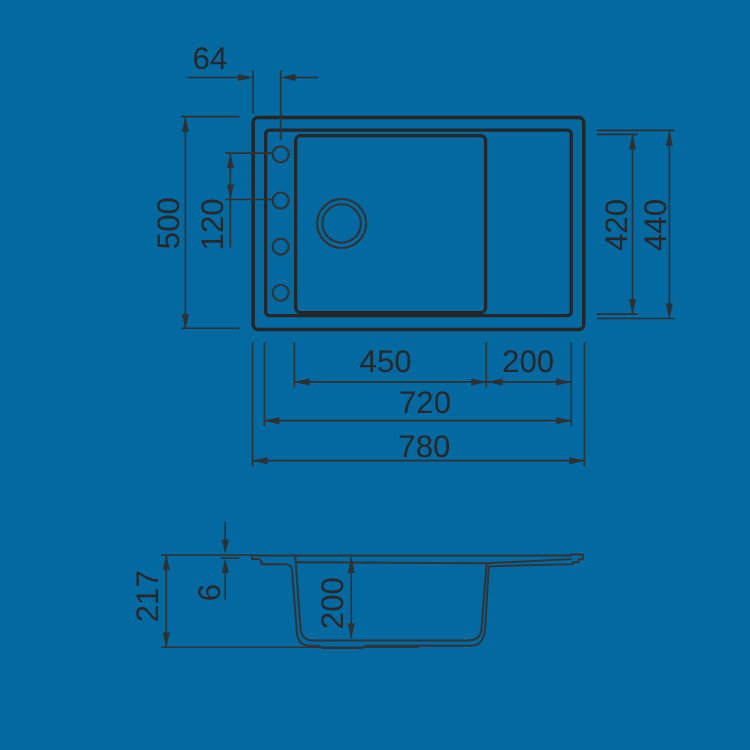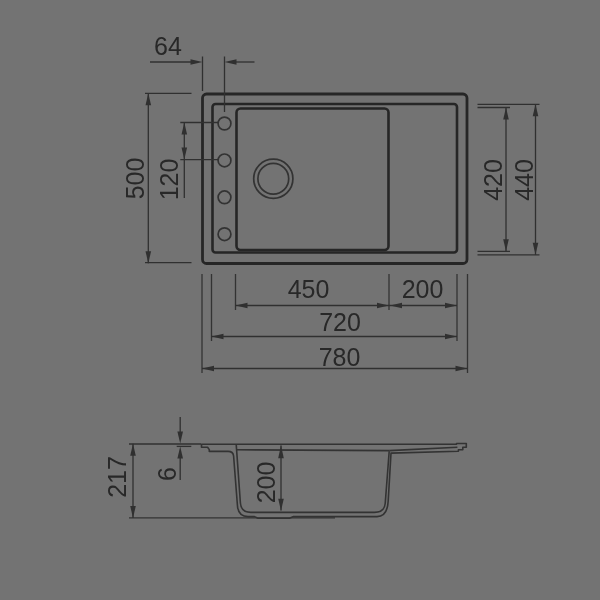--- a/index.html
+++ b/index.html
@@ -1,16 +1,16 @@
 <!DOCTYPE html>
 <html><head>
 <meta charset="utf-8">
 <style>
   html,body{margin:0;padding:0;background:#ffffff;}
-  .wrap{width:600px;height:600px;background:#737373;}
+  .wrap{width:600px;height:600px;background:#0369a1;}
   text{font-family:"Liberation Sans",sans-serif;fill:#282828;}
 </style>
 </head>
 <body>
 <div class="wrap">
 <svg width="600" height="600" viewBox="0 0 600 600">
 
 <g fill="none" stroke="#262626">
 
   <rect x="202.5" y="94" width="264.5" height="169.5" rx="4" stroke-width="2.8"></rect>

